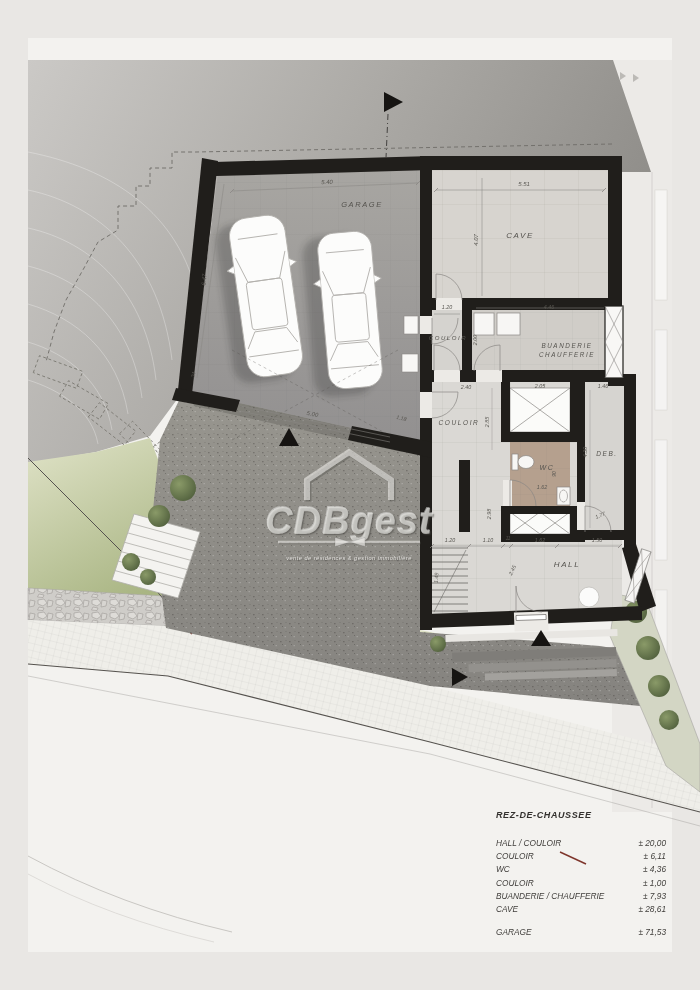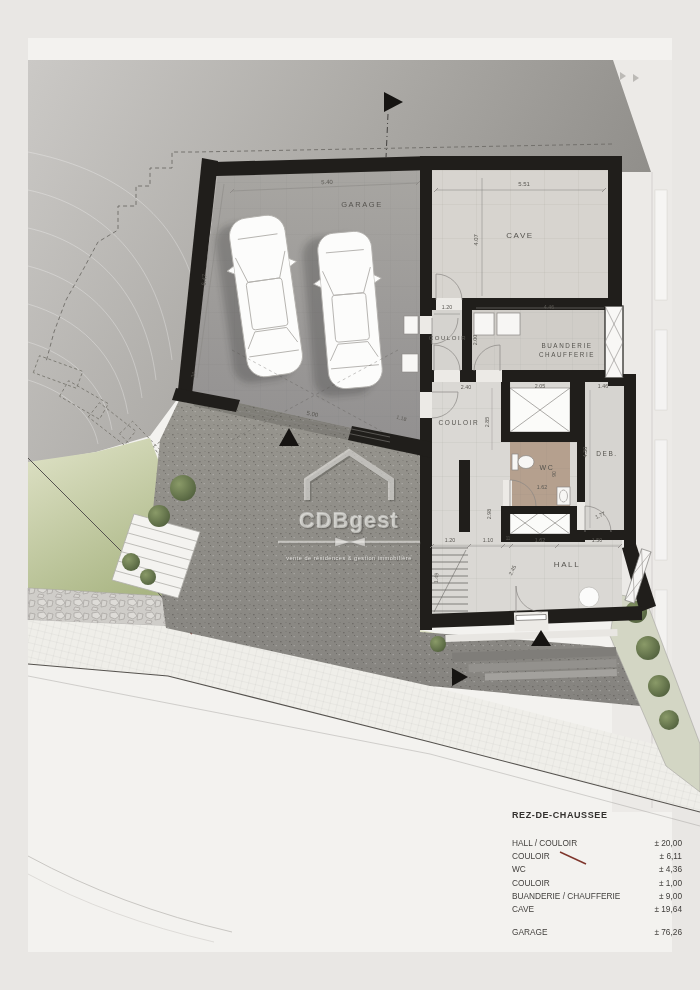--- a/index.html
+++ b/index.html
@@ -1,32 +1,32 @@
 <!DOCTYPE html>
 <html><head>
 <meta charset="utf-8">
 <style>
   html,body{margin:0;padding:0;}
   body{width:700px;height:990px;background:#e9e7e4;font-family:"Liberation Sans",sans-serif;position:relative;overflow:hidden;}
-  .page{position:relative;width:700px;height:738px;}
+  .page{position:relative;width:700px;height:738px;font-style:italic;}
   .plan-svg{position:absolute;left:0;top:0;}
   svg text{font-family:"Liberation Sans",sans-serif;fill:#4f4d49;}
   .room-label{letter-spacing:1.6px;fill:#55534e;}
   .dim{fill:#5a5853;}
   
   .watermark{position:absolute;left:264px;top:446px;width:170px;text-align:center;z-index:5;pointer-events:none;}
-  .wm-brand{font-size:22px;font-weight:bold;letter-spacing:1px;line-height:26px;
+  .wm-brand{font-size:38px;font-weight:bold;letter-spacing:1px;line-height:26px;
     color:rgba(236,235,231,0.62);
     text-shadow:1.2px 1.2px 1.5px rgba(70,68,64,0.55), -0.6px -0.6px 0.6px rgba(255,255,255,0.45);}
   .wm-tagline{margin-top:3px;font-size:5.6px;letter-spacing:0.5px;
     color:rgba(242,241,238,0.85);
     text-shadow:0.8px 0.8px 1px rgba(80,78,74,0.6);
     filter:blur(0.45px);}
   
-  .legend{position:absolute;left:512px;top:810px;width:170px;z-index:4;}
+  .legend{position:absolute;left:496px;top:810px;width:170px;z-index:4;}
   .legend-title{font-size:9px;font-weight:bold;letter-spacing:0.6px;color:#33312e;margin-bottom:17px;}
   .lrow{display:flex;justify-content:space-between;font-size:8.3px;line-height:13.2px;color:#403e3b;}
   .lrow .lval{text-align:right;}
   .garage-row{margin-top:10px;}
 </style>
 </head>
 <body>
 
 <div class="page">
 
@@ -444,25 +444,25 @@
   <div class="lrow">
     <span>WC</span>
     <span class="lval">± 4,36</span>
   </div>
   <div class="lrow">
     <span>COULOIR</span>
     <span class="lval">± 1,00</span>
   </div>
   <div class="lrow">
     <span>BUANDERIE / CHAUFFERIE</span>
-    <span class="lval">± 9,00</span>
+    <span class="lval">± 7,93</span>
   </div>
   <div class="lrow">
     <span>CAVE</span>
-    <span class="lval">± 19,64</span>
+    <span class="lval">± 28,61</span>
   </div>
   <div class="lrow garage-row">
     <span>GARAGE</span>
-    <span class="lval">± 76,26</span>
+    <span class="lval">± 71,53</span>
   </div>
 </div>
 
 </div>
 
 </body></html>

